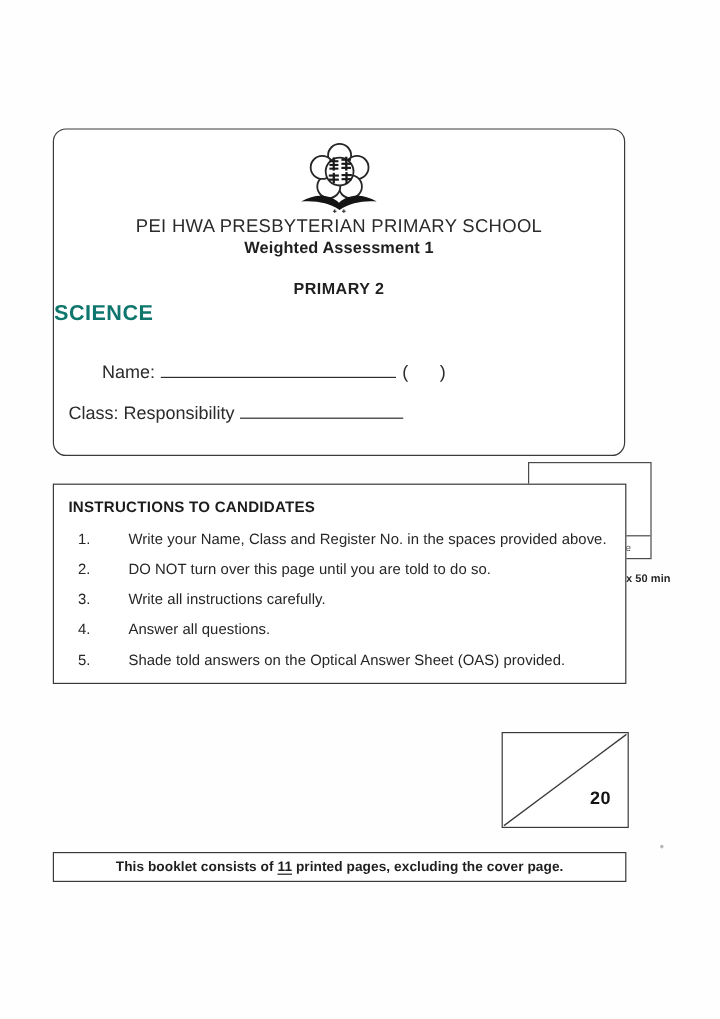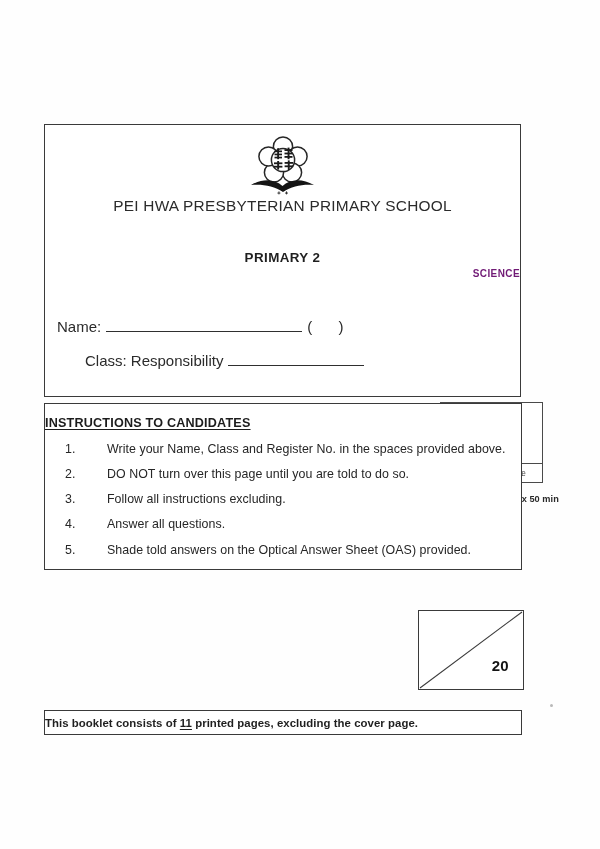--- a/index.html
+++ b/index.html
@@ -27,23 +27,24 @@
   .box {
     position: absolute;
     border: 1.4px solid #3a3a3a;
     box-sizing: border-box;
     background: #ffffff;
   }
 
   
   #header-box {
     left: 44px;
-    top: 124px;
+    top: 107px;
     width: 477px;
     height: 273px;
+    border-radius: 11px;
   }
 
   .logo-wrap {
     position: absolute;
     left: 0;
     right: 0;
     top: 10px;
     display: flex;
     justify-content: center;
   }
@@ -77,38 +78,38 @@
     text-align: center;
     font-size: 13.4px;
     font-weight: bold;
     letter-spacing: 0.4px;
     color: #1f1f1f;
   }
   .subject-line {
     position: absolute;
     left: 0; right: 0;
     top: 143px;
-    text-align: right;
-    font-size: 10px;
+    text-align: left;
+    font-size: 18px;
     font-weight: bold;
     letter-spacing: 0.4px;
-    color: #701a75;
+    color: #0f766e;
   }
 
   .field-row {
     position: absolute;
     left: 12px;
     font-size: 15px;
     color: #2b2b2b;
     white-space: nowrap;
     display: flex;
     align-items: baseline;
   }
-  #name-row  { top: 193px; }
-  #class-row { top: 227px; margin-left: 28px; }
+  #name-row  { top: 193px; margin-left: 28px; }
+  #class-row { top: 227px; }
 
   .field-label { font-size: 15px; }
   .blank-line {
     display: inline-block;
     border-bottom: 1.6px solid #2f2f2f;
     height: 0.85em;
     margin: 0 5px;
   }
   #name-blank  { width: 196px; }
   #class-blank { width: 136px; }
@@ -151,25 +152,24 @@
 
   
   #instructions-box {
     left: 44px;
     top: 403px;
     width: 478px;
     height: 167px;
   }
   #instructions-heading {
     position: absolute;
-    left: 0;
+    left: 12px;
     top: 12px;
     font-size: 12.6px;
     font-weight: bold;
-    text-decoration: underline;
     text-underline-offset: 2px;
     letter-spacing: 0.2px;
     color: #1c1c1c;
   }
   .instruction-list {
     position: absolute;
     left: 12px;
     top: 38px;
     right: 10px;
     margin: 0;
@@ -218,20 +218,21 @@
   }
 
   
   #footer-box {
     left: 44px;
     top: 710px;
     width: 478px;
     height: 25px;
     display: flex;
     align-items: center;
+    justify-content: center;
   }
   #footer-text {
     font-size: 11.4px;
     font-weight: bold;
     color: #1f1f1f;
     letter-spacing: 0.05px;
     white-space: nowrap;
   }
   #footer-text u {
     text-decoration: underline;
@@ -291,20 +292,21 @@
           <rect x="30.4" y="57.6" width="3.0" height="0.9"></rect>
           <rect x="31.5" y="56.4" width="0.9" height="3.0"></rect>
           <rect x="38.0" y="57.6" width="3.0" height="0.9"></rect>
           <rect x="39.1" y="56.4" width="0.9" height="3.0"></rect>
         </g>
       </svg>
     </div>
 
     <div class="school-name">PEI HWA PRESBYTERIAN PRIMARY SCHOOL</div>
 
+    <div class="assessment-title">Weighted Assessment 1</div>
 
     <div class="level-line">PRIMARY 2</div>
 
     <div class="subject-line">SCIENCE</div>
 
     <div class="field-row" id="name-row">
       <span class="field-label">Name:</span>
       <span class="blank-line" id="name-blank"></span>
       <span class="paren-group">
         <span>(</span><span>&nbsp;&nbsp;</span><span>)</span>
@@ -331,21 +333,21 @@
       <li class="instruction-item">
         <span class="instruction-num">1.</span>
         <span class="instruction-text">Write your Name, Class and Register No. in the spaces provided above.</span>
       </li>
       <li class="instruction-item">
         <span class="instruction-num">2.</span>
         <span class="instruction-text">DO NOT turn over this page until you are told to do so.</span>
       </li>
       <li class="instruction-item">
         <span class="instruction-num">3.</span>
-        <span class="instruction-text">Follow all instructions excluding.</span>
+        <span class="instruction-text">Write all instructions carefully.</span>
       </li>
       <li class="instruction-item">
         <span class="instruction-num">4.</span>
         <span class="instruction-text">Answer all questions.</span>
       </li>
       <li class="instruction-item">
         <span class="instruction-num">5.</span>
         <span class="instruction-text">Shade told answers on the Optical Answer Sheet (OAS) provided.</span>
       </li>
     </ul>

